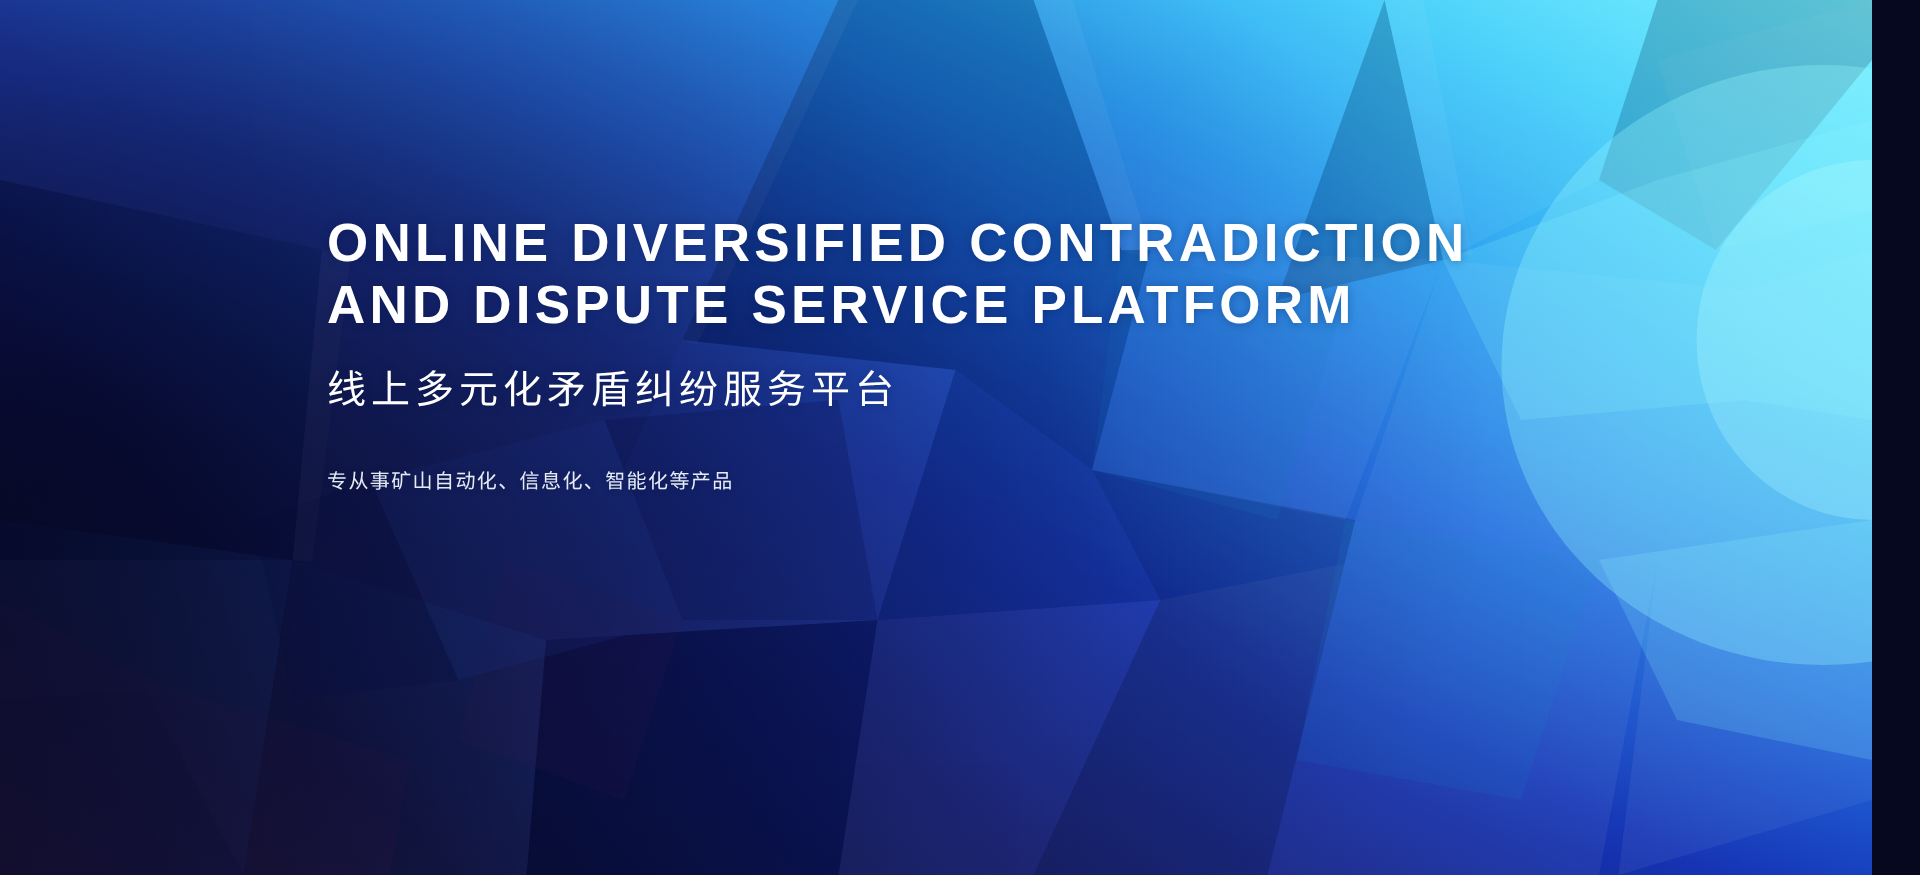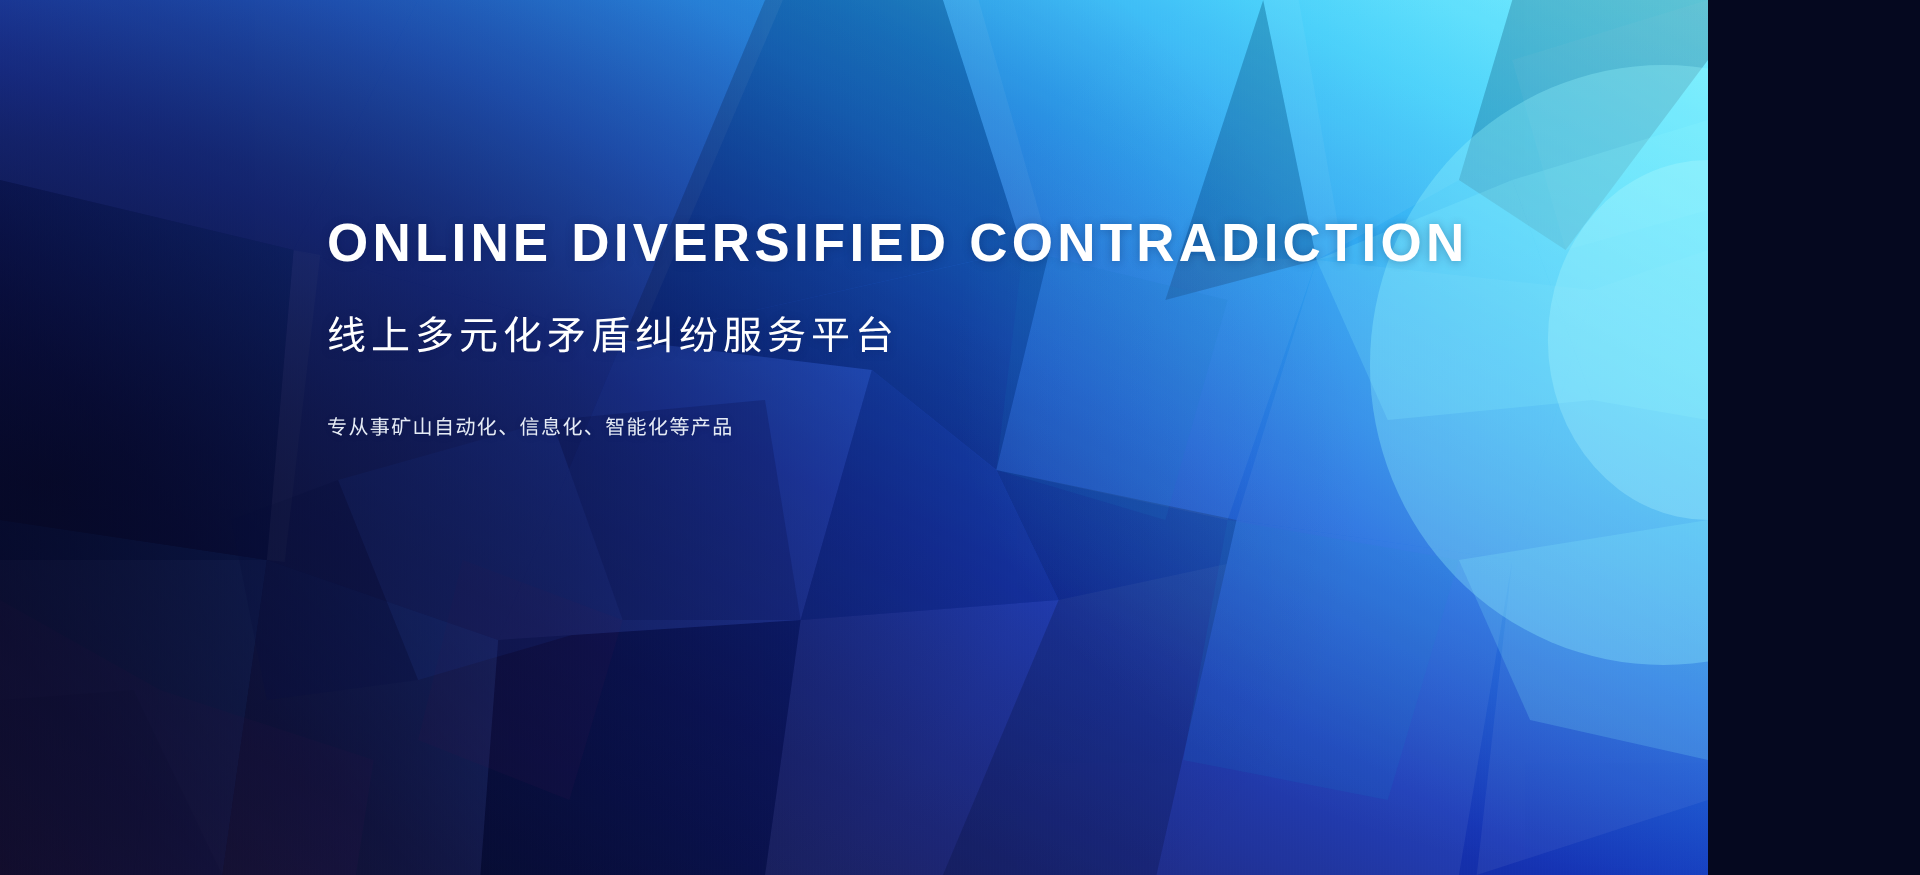--- a/index.html
+++ b/index.html
@@ -1,21 +1,21 @@
 <!DOCTYPE html>
 <html lang="zh-CN"><head>
 <meta charset="utf-8">
 <title>Banner</title>
 <style>
   html,body{margin:0;padding:0;background:#05081f;}
   *{box-sizing:border-box;}
 
   #banner{
     position:relative;
-    width:1708px;
+    width:1872px;
     height:875px;
     overflow:hidden;
     font-family:"Liberation Sans","DejaVu Sans",sans-serif;
     background:#0a0e30;
   }
 
   
   #bg-poly{
     position:absolute;
     inset:0;
@@ -60,21 +60,21 @@
     color:#ffffff;
     font-size:53px;
     line-height:62px;
     font-weight:600;
     letter-spacing:4.2px;
     white-space:nowrap;
     text-shadow:0 1px 10px rgba(0,20,70,.30);
   }
 
   #subtitle-cn{
-    margin:40px 0 0 0;
+    margin:32px 0 0 0;
     color:#ffffff;
     font-size:39px;
     line-height:44px;
     font-weight:400;
     letter-spacing:5px;
     white-space:nowrap;
     text-shadow:0 1px 10px rgba(0,20,70,.30);
   }
 
   #body-copy{
@@ -191,20 +191,21 @@
     <ellipse cx="1870" cy="365" rx="330" ry="300" fill="#9ffcff" opacity="0.30"></ellipse>
     <ellipse cx="1920" cy="340" rx="180" ry="180" fill="#c9ffff" opacity="0.28"></ellipse>
   </svg>
 
   <div id="bg-texture"></div>
   <div id="bg-vignette"></div>
 
   <div id="copy">
 
     <h1 class="headline">ONLINE DIVERSIFIED CONTRADICTION</h1>
+    <h1 class="headline">AND DISPUTE SERVICE PLATFORM</h1>
 
     <h2 id="subtitle-cn">线上多元化矛盾纠纷服务平台</h2>
 
     <ul id="body-copy">
       <li class="body-line">专从事矿山自动化、信息化、智能化等产品</li>
     </ul>
 
   </div>
 
 </div>

